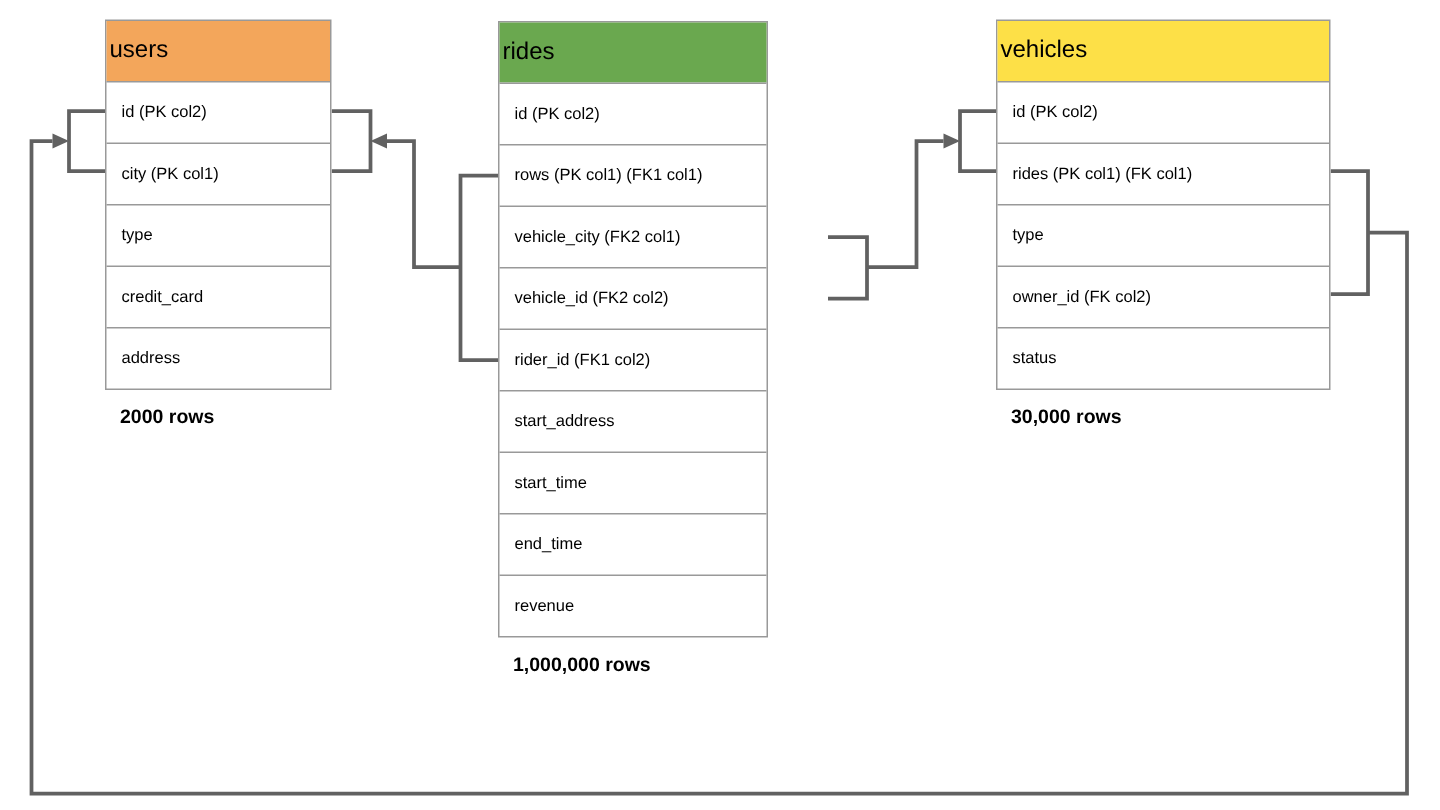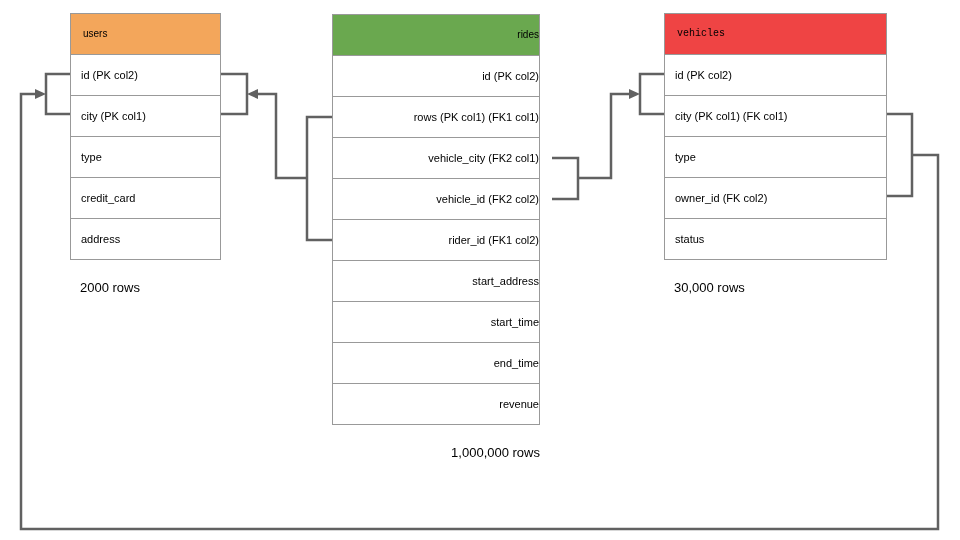--- a/index.html
+++ b/index.html
@@ -11,39 +11,40 @@
   }
   svg.connectors{position:absolute;left:0;top:0;}
   .tbl-wrap{position:absolute;}
   .tbl{
     border:1px solid #999999;
     background:#ffffff;
     box-sizing:border-box;
   }
   .hdr{
     height:40px;line-height:40px;
-    padding-left:12px;
-    font-size:10px;
+    padding-left:2px;
+    font-size:16px;
     box-sizing:border-box;
   }
   .cell{
     height:41px;line-height:40px;
     border-top:1px solid #999999;
     padding-left:10px;
     font-size:11px;
     box-sizing:border-box;
     white-space:nowrap;
   }
   .rows-label{
-    margin-top:20px;
+    margin-top:10px;
     padding-left:10px;
     font-size:13px;
+    font-weight:bold;
   }
   #users-wrap{left:70px;top:13px;width:151px;}
-  #rides-wrap{left:332px;top:14px;width:208px;text-align:right;}
+  #rides-wrap{left:332px;top:14px;width:180px;}
   #vehicles-wrap{left:664px;top:13px;width:223px;}
 </style>
 </head>
 <body>
 
 <svg class="connectors" width="960" height="540" viewBox="0 0 960 540" fill="none" stroke="#616161" stroke-width="2.5">
 
   <g>
     <polyline points="221,74 247,74 247,114 221,114"></polyline>
     <polyline points="258,94 276,94 276,178 307,178"></polyline>
@@ -89,21 +90,21 @@
     <div class="cell">start_address</div>
     <div class="cell">start_time</div>
     <div class="cell">end_time</div>
     <div class="cell">revenue</div>
   </div>
   <div class="rows-label">1,000,000 rows</div>
 </div>
 
 <div id="vehicles-wrap" class="tbl-wrap">
   <div class="tbl">
-    <div class="hdr" style="background-color: #ef4444; font-family: Liberation Mono, monospace;">vehicles</div>
+    <div class="hdr" style="background-color: #fde047;">vehicles</div>
     <div class="cell">id (PK col2)</div>
-    <div class="cell">city (PK col1) (FK col1)</div>
+    <div class="cell">rides (PK col1) (FK col1)</div>
     <div class="cell">type</div>
     <div class="cell">owner_id (FK col2)</div>
     <div class="cell">status</div>
   </div>
   <div class="rows-label">30,000 rows</div>
 </div>
 
 </body></html>

